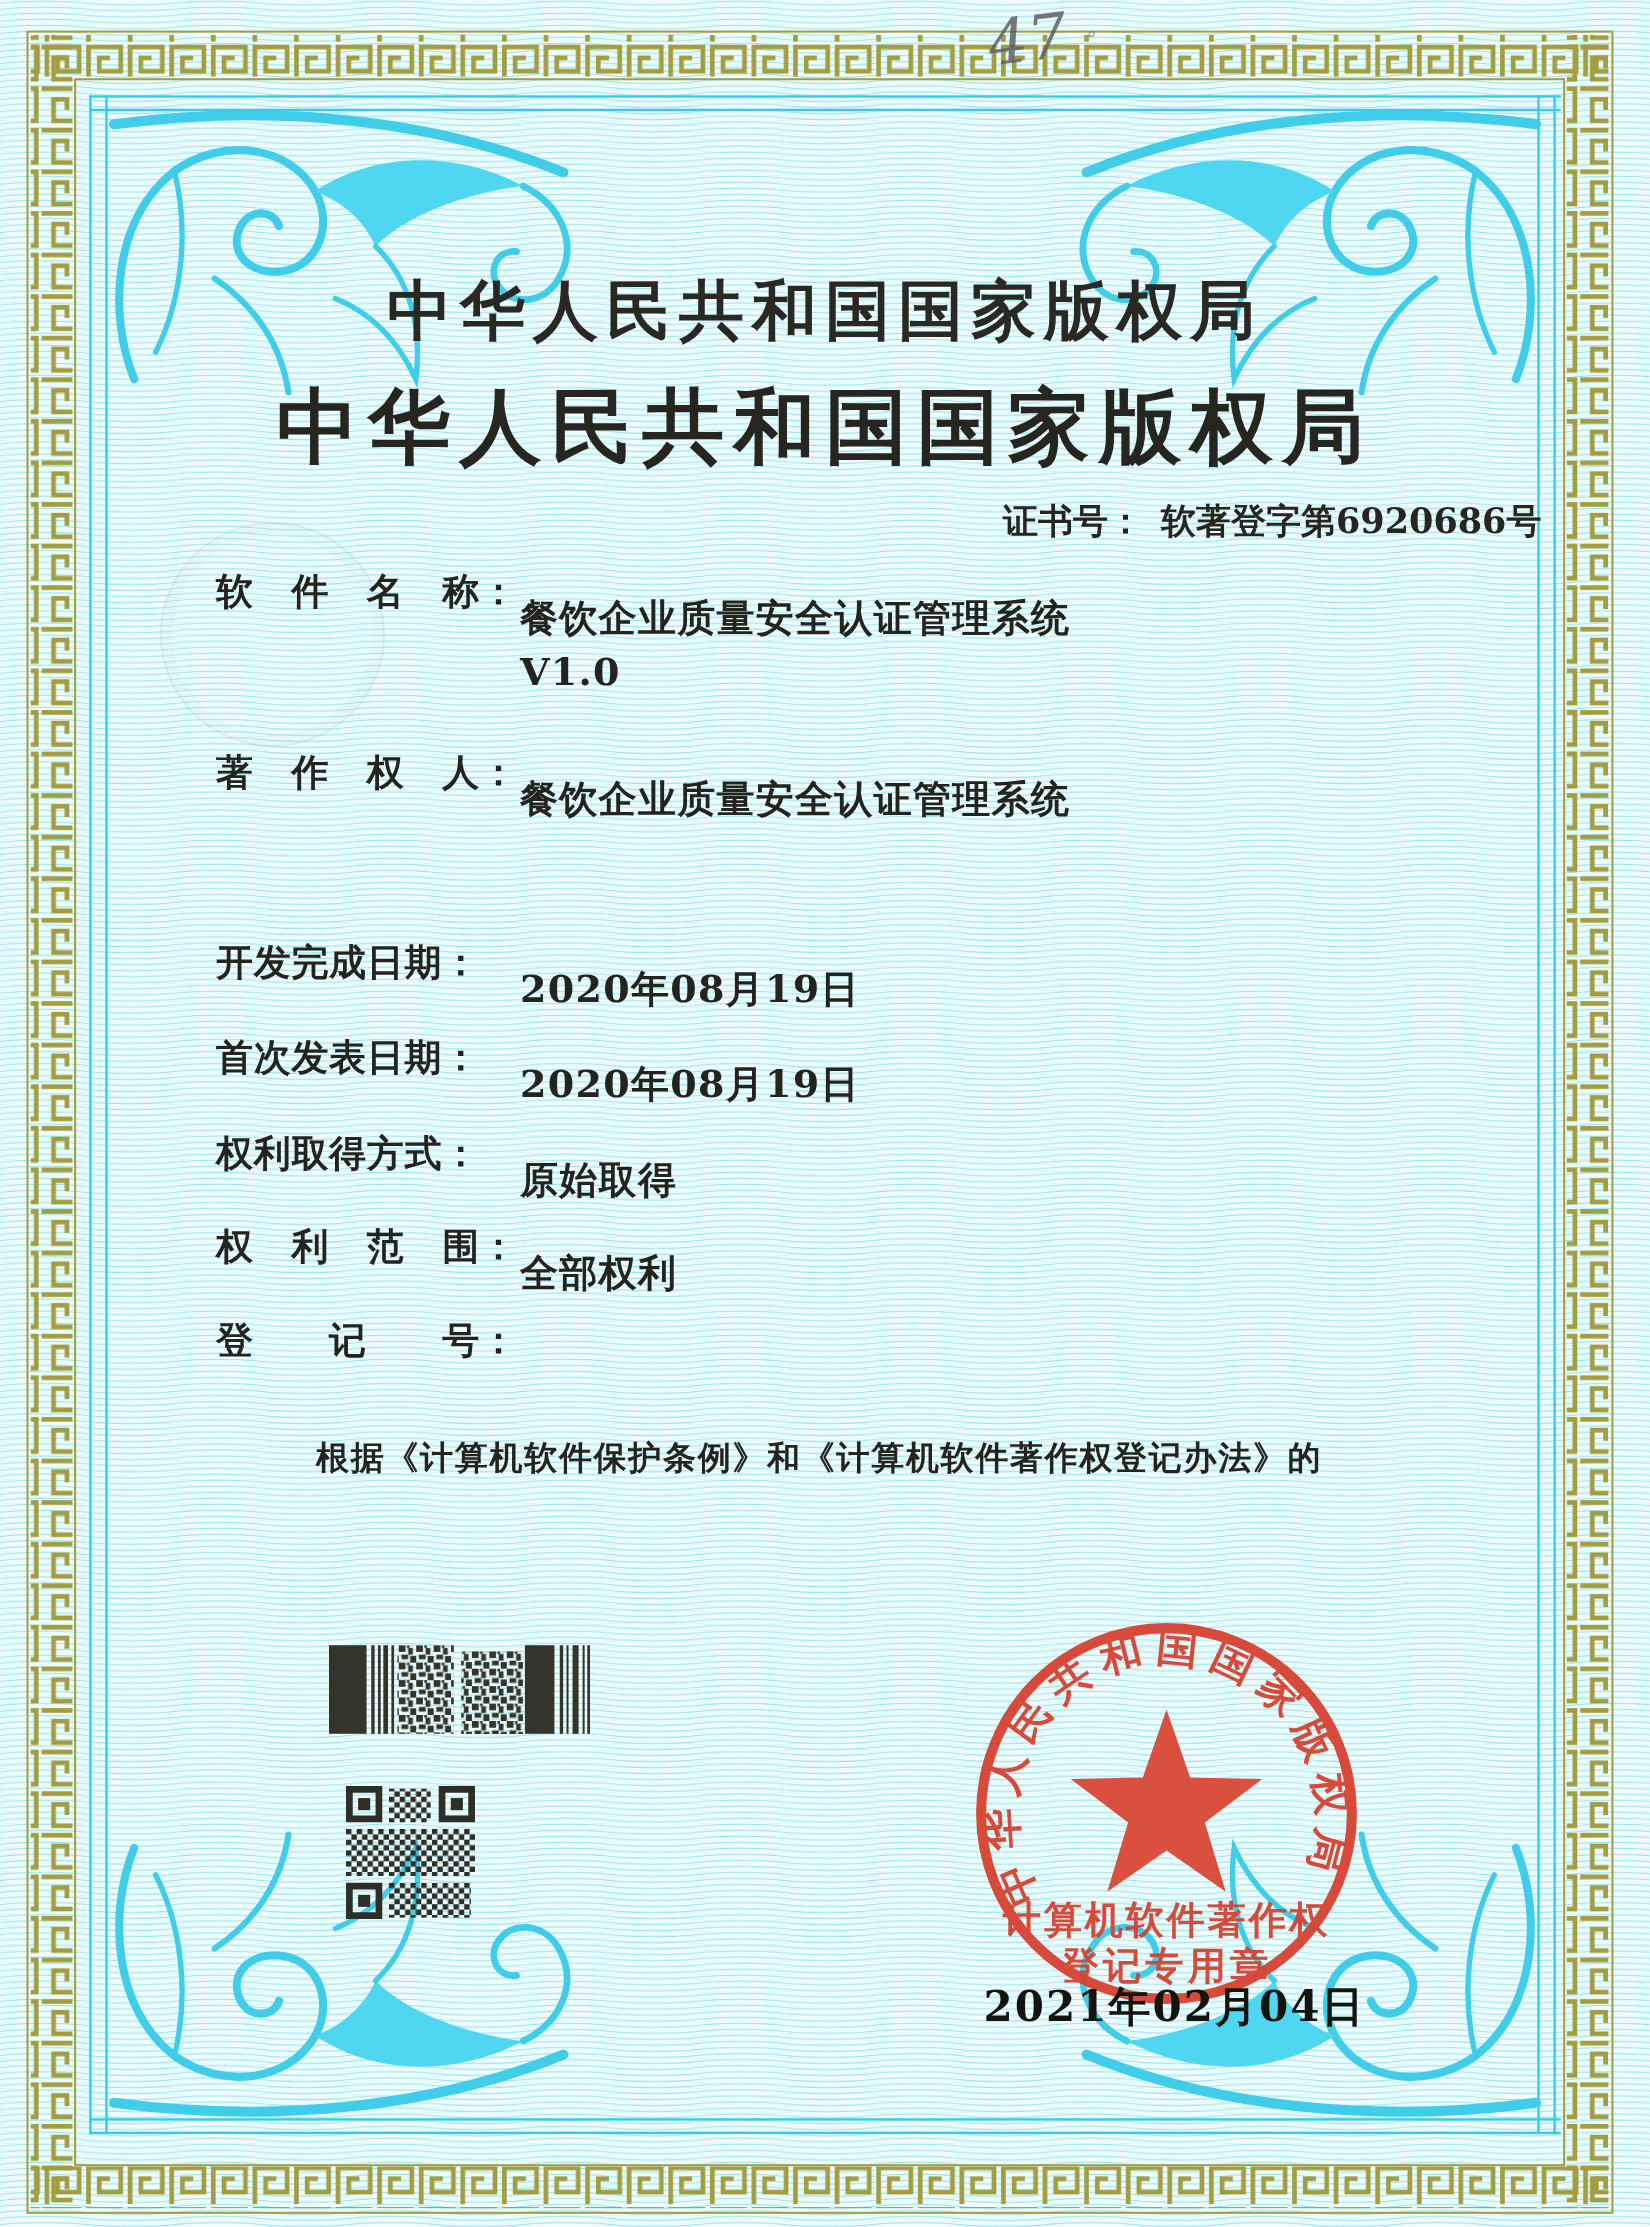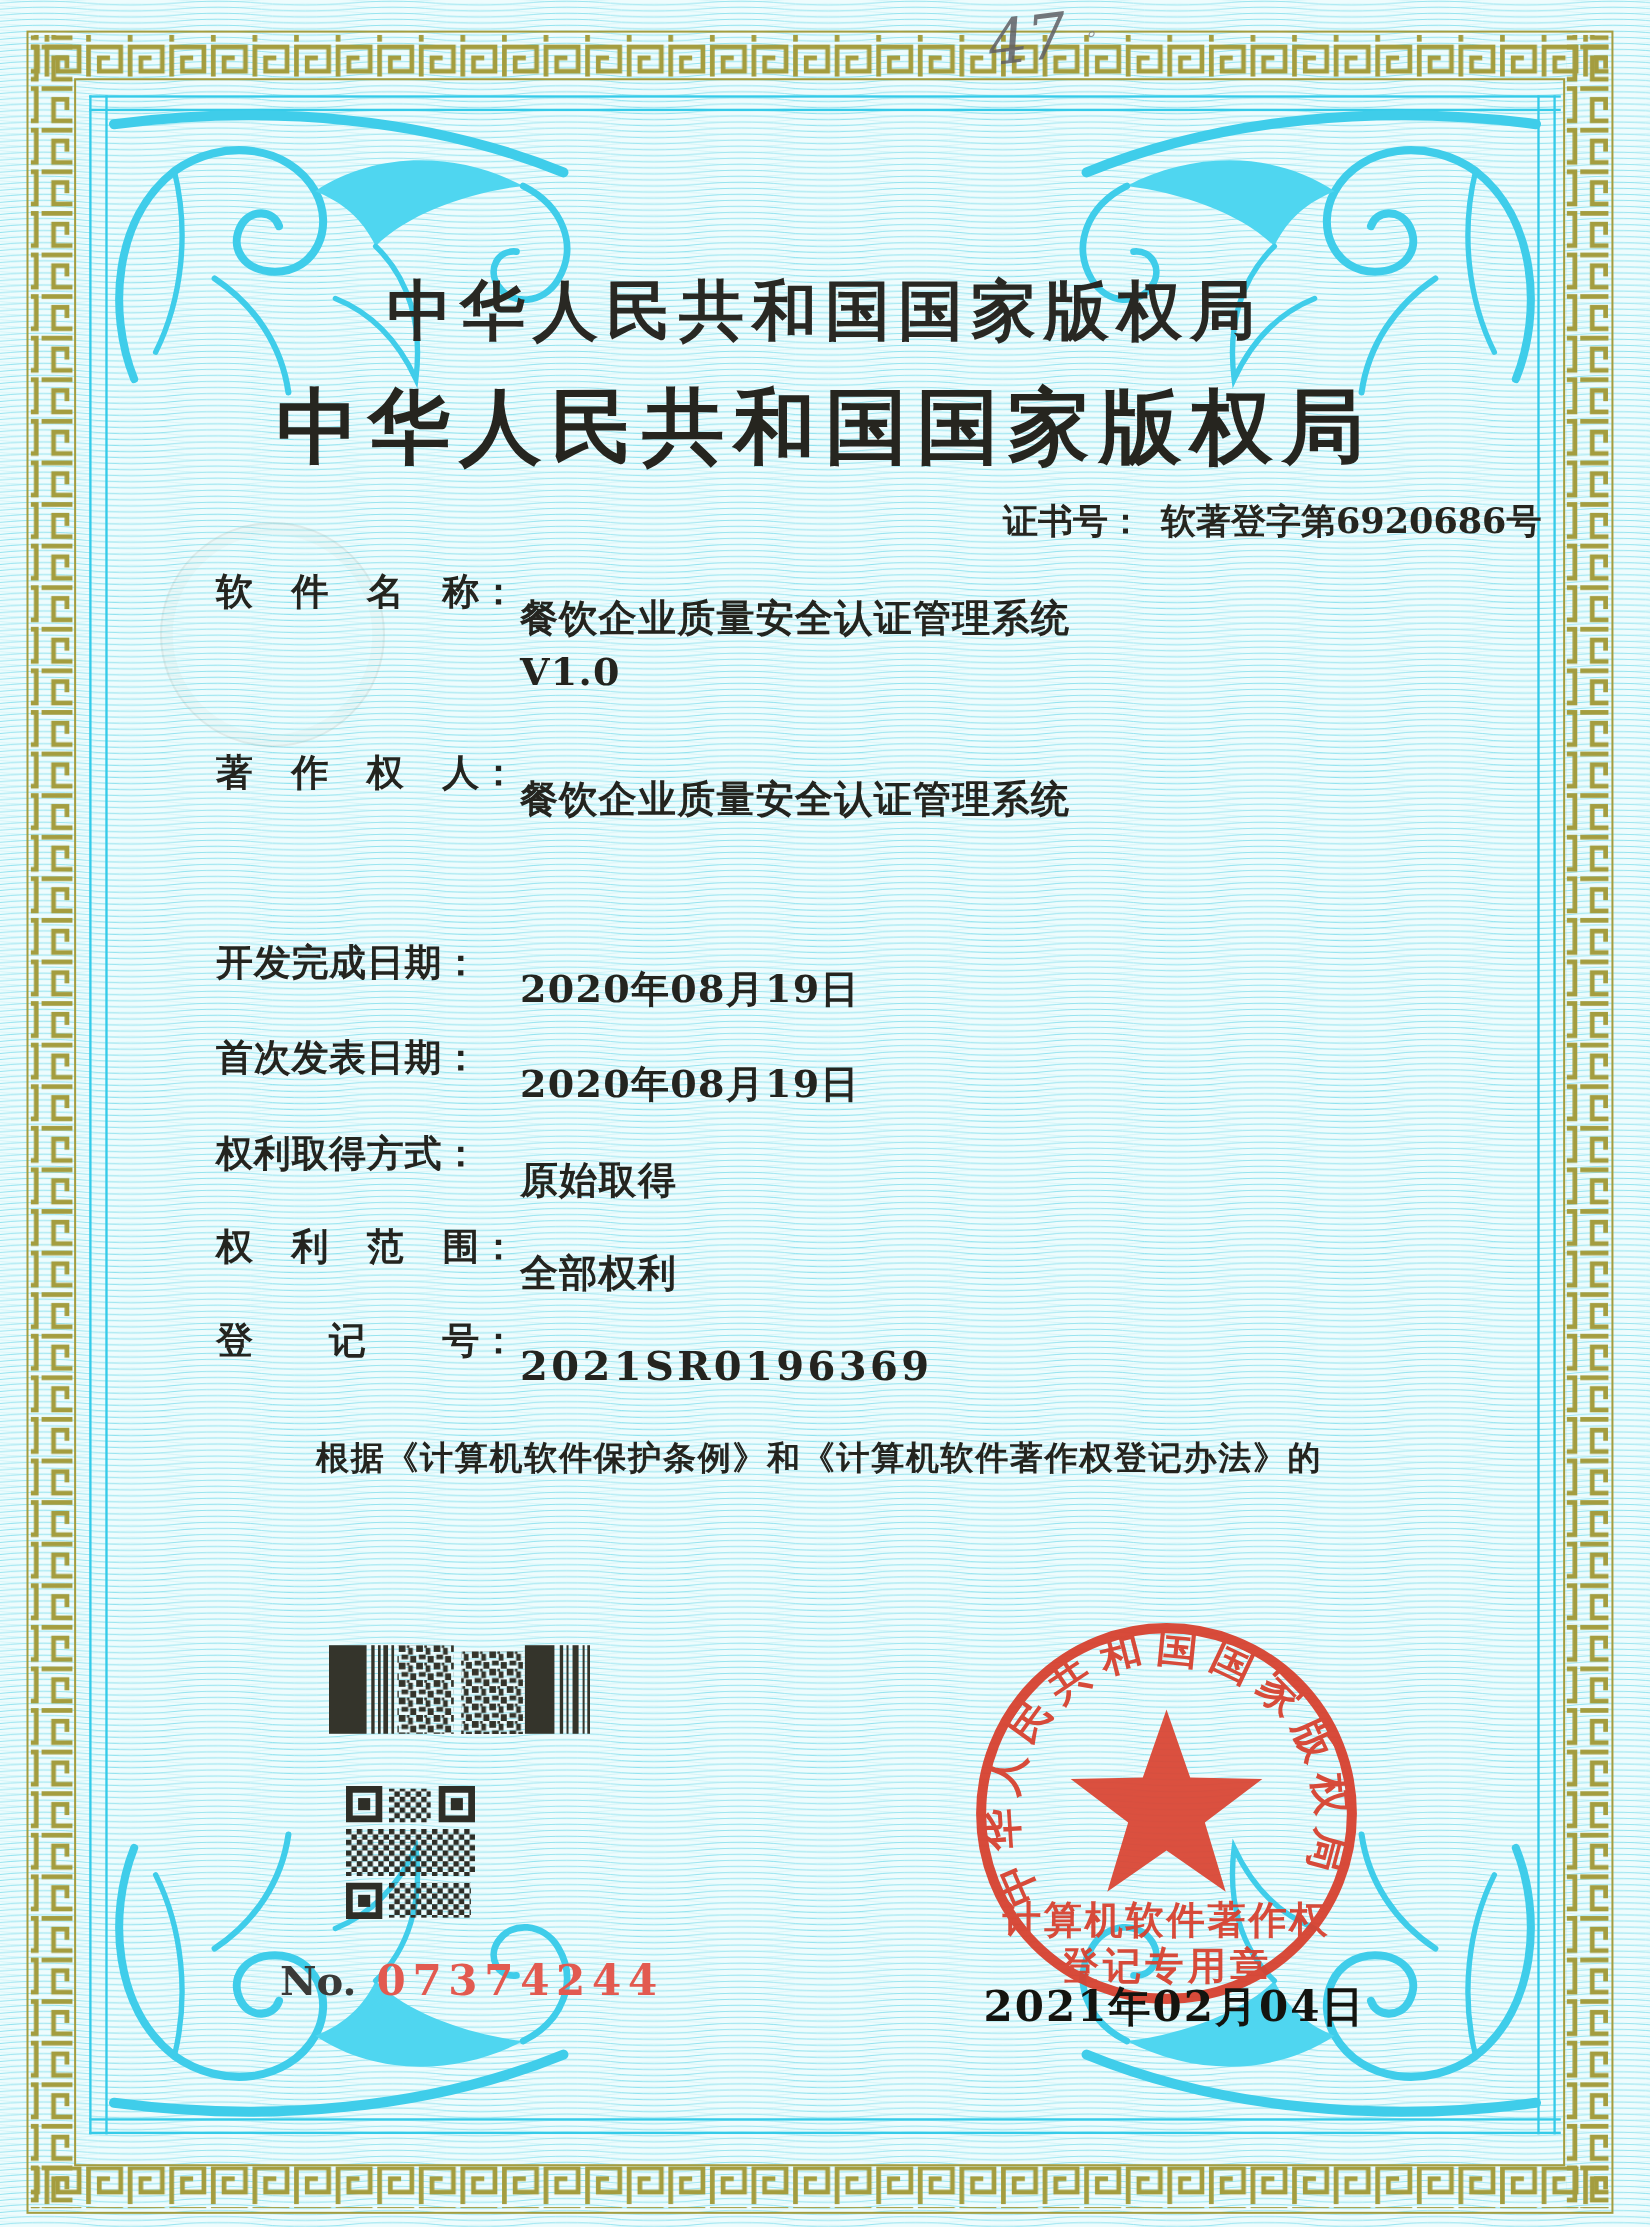--- a/index.html
+++ b/index.html
@@ -127,21 +127,20 @@
   <div class="abs field-label" style="top:1033px">首次发表日期：</div>
   <div class="abs field-value" style="top:1033px">2020年08月19日</div>
 
   <div class="abs field-label" style="top:1129px">权利取得方式：</div>
   <div class="abs field-value" style="top:1129px">原始取得</div>
 
   <div class="abs field-label" style="top:1222px">权　利　范　围：</div>
   <div class="abs field-value" style="top:1222px">全部权利</div>
 
   <div class="abs field-label" style="top:1316px">登　　记　　号：</div>
-  <div class="abs field-value reg-value" style="top:1316px">2021SR0196369</div>
 
   <div class="abs statement indent" style="top:1436px">根据《计算机软件保护条例》和《计算机软件著作权登记办法》的</div>
 
   <svg class="abs barcode-wrap" width="263" height="89" viewBox="0 0 392 132" aria-hidden="true">
     <defs>
       <pattern id="bnoise" width="26" height="26" patternUnits="userSpaceOnUse">
         <g fill="#34342b">
           <rect x="0" y="0" width="10" height="10"></rect>
           <rect x="14" y="4" width="7" height="10"></rect>
           <rect x="4" y="14" width="10" height="7"></rect>
@@ -182,24 +181,20 @@
       <path d="M138 0 H192 V54 H138 Z M148 10 V44 H182 V10 Z" fill-rule="evenodd"></path>
       <rect x="156" y="18" width="18" height="18"></rect>
       <path d="M0 144 H54 V198 H0 Z M10 154 V188 H44 V154 Z" fill-rule="evenodd"></path>
       <rect x="18" y="162" width="18" height="18"></rect>
     </g>
     <rect x="64" y="4" width="62" height="50" fill="url(#qnoise)"></rect>
     <rect x="0" y="64" width="192" height="70" fill="url(#qnoise)"></rect>
     <rect x="64" y="144" width="122" height="52" fill="url(#qnoise)"></rect>
   </svg>
 
-  <div class="abs serial">
-    <span class="serial-prefix">No.</span>
-    <span class="serial-number">07374244</span>
-  </div>
 
   <svg class="abs seal-wrap" width="403" height="403" viewBox="0 0 600 600" aria-hidden="true">
     <defs>
       <path id="sealArc" d="M115.7 429.1 A225 225 0 1 1 484.3 429.1" fill="none"></path>
     </defs>
     <circle cx="300" cy="300" r="276" fill="none" stroke="#d7402e" stroke-width="15"></circle>
     <polygon fill="#da4634" points="300,145 335.3,246.5 442.7,248.6 357.1,313.5 388.2,416.4 300,355 211.8,416.4 242.9,313.5 157.3,248.6 264.7,246.5"></polygon>
     <text font-family="DejaVu Serif, Liberation Serif, serif" font-size="62" font-weight="bold" fill="#d7402e" letter-spacing="16">
       <textPath href="#sealArc" startOffset="6">中华人民共和国国家版权局</textPath>
     </text>

